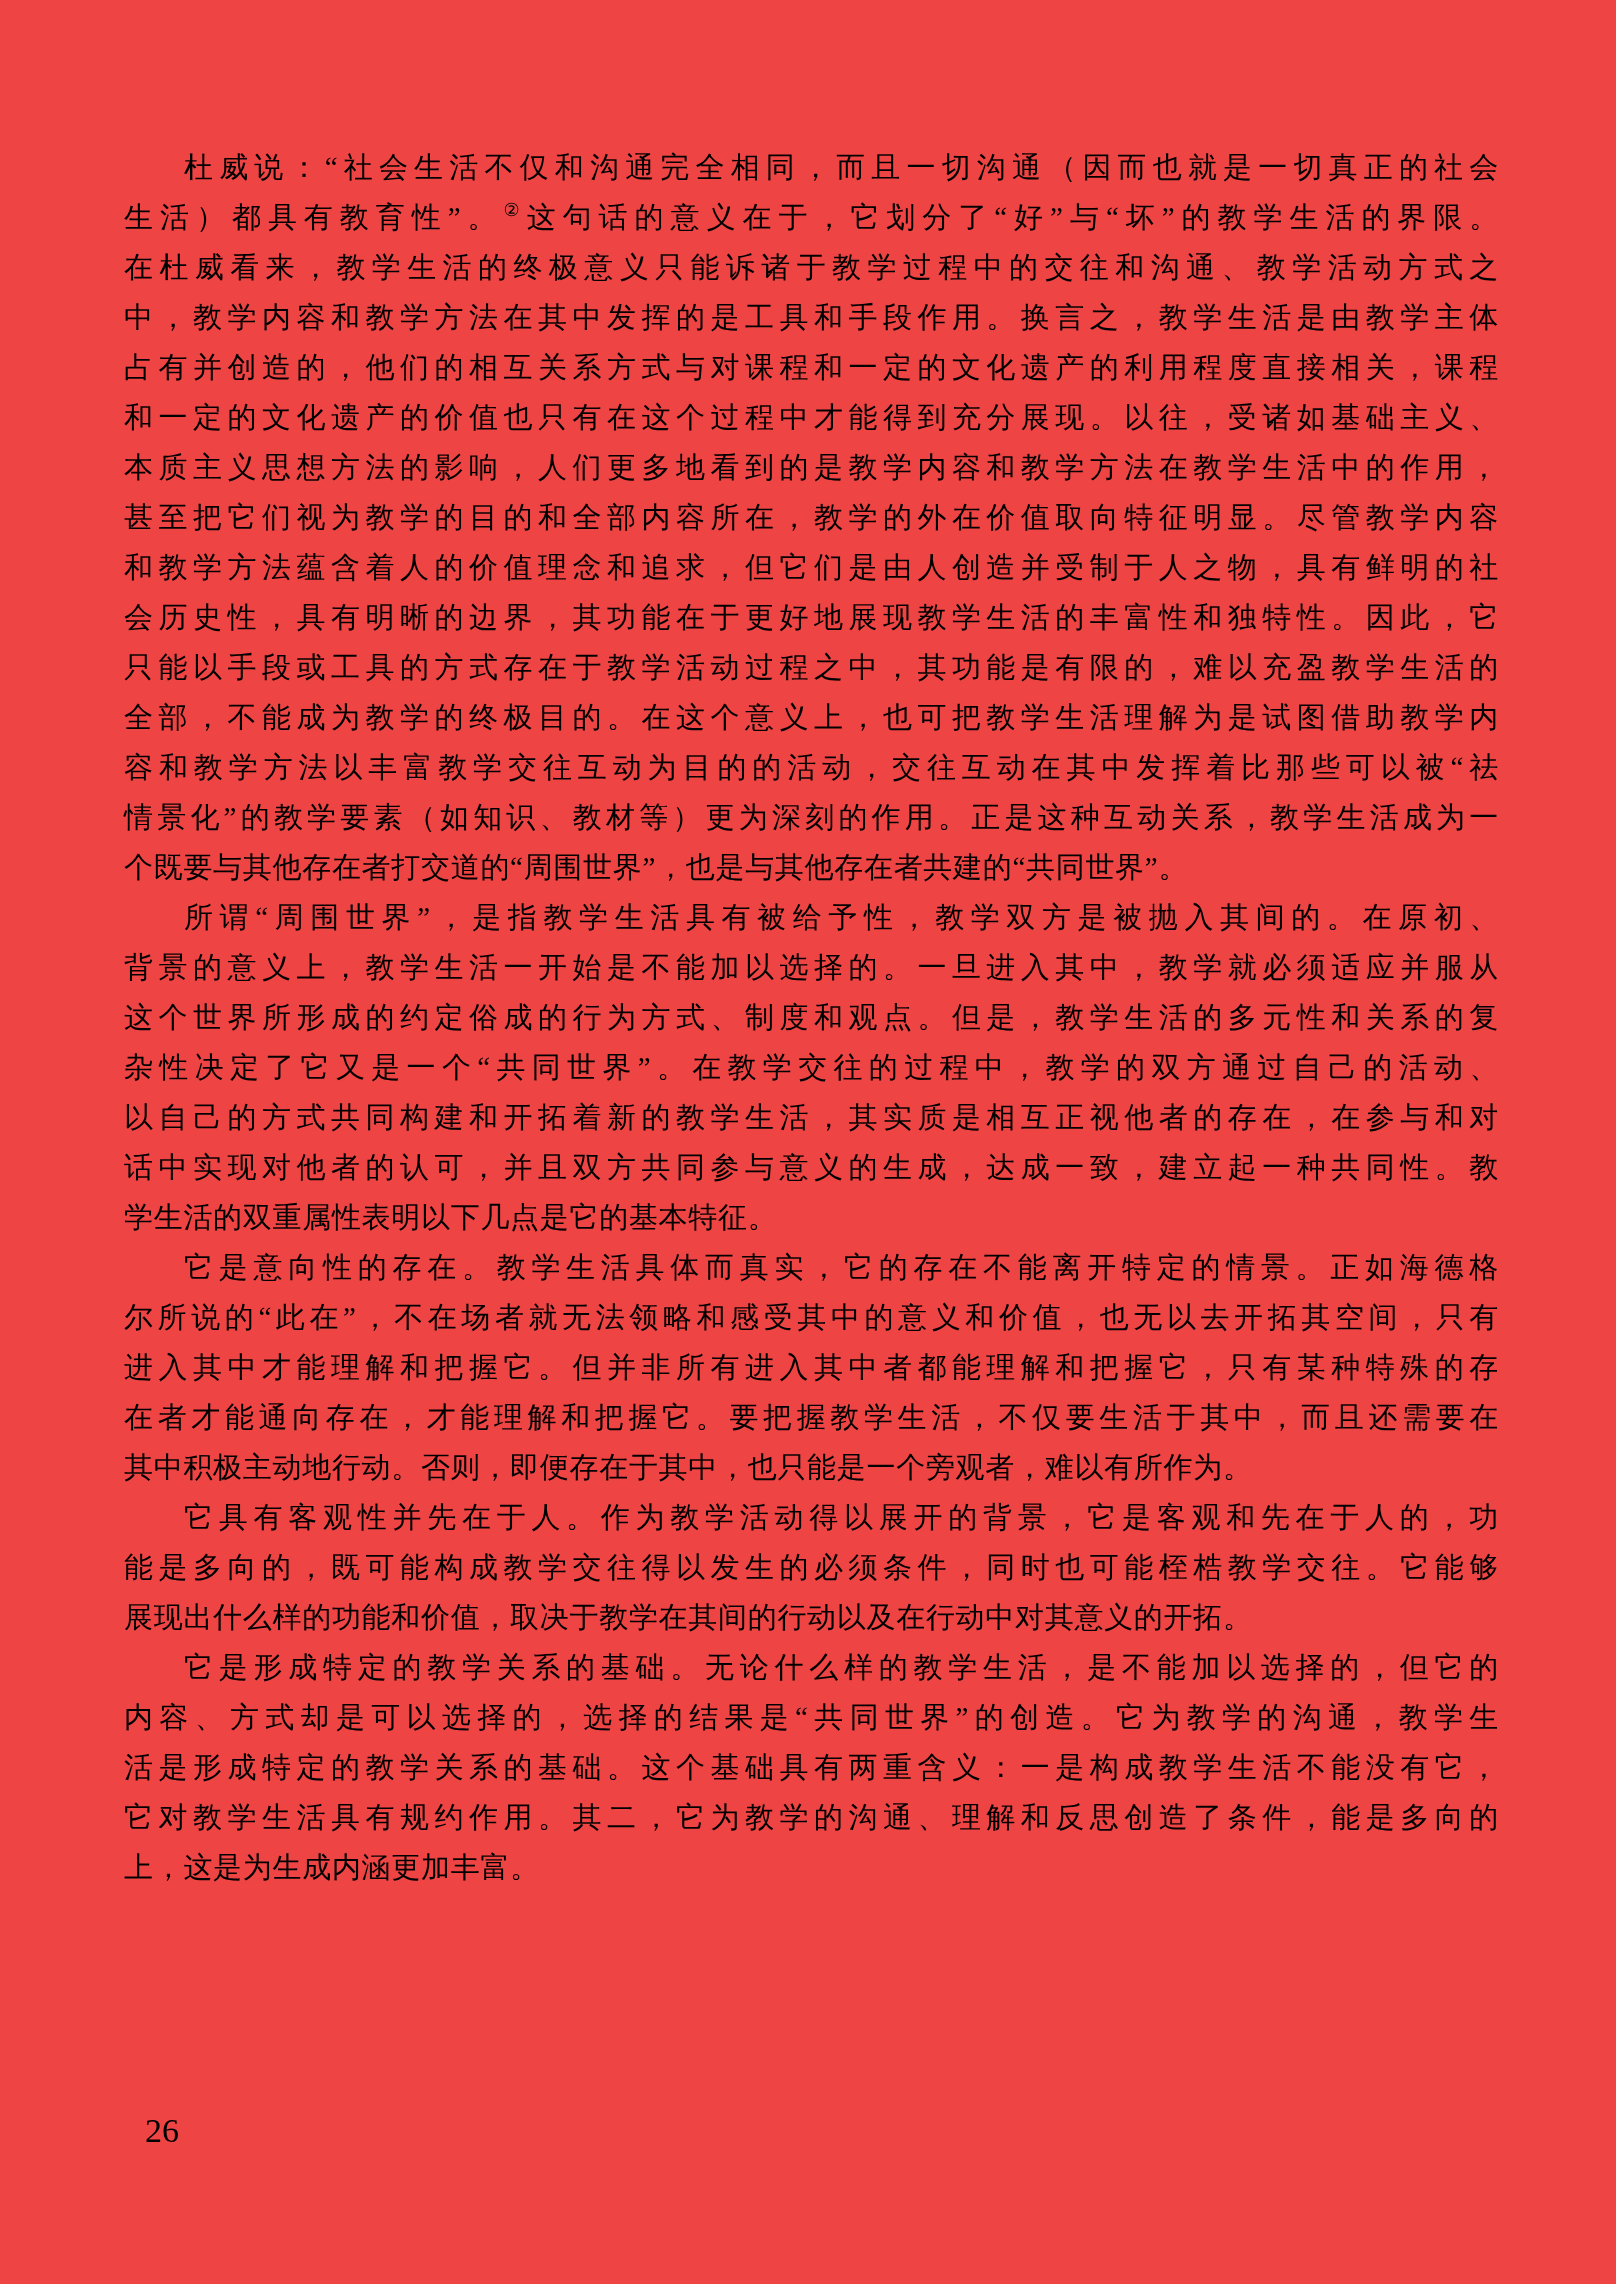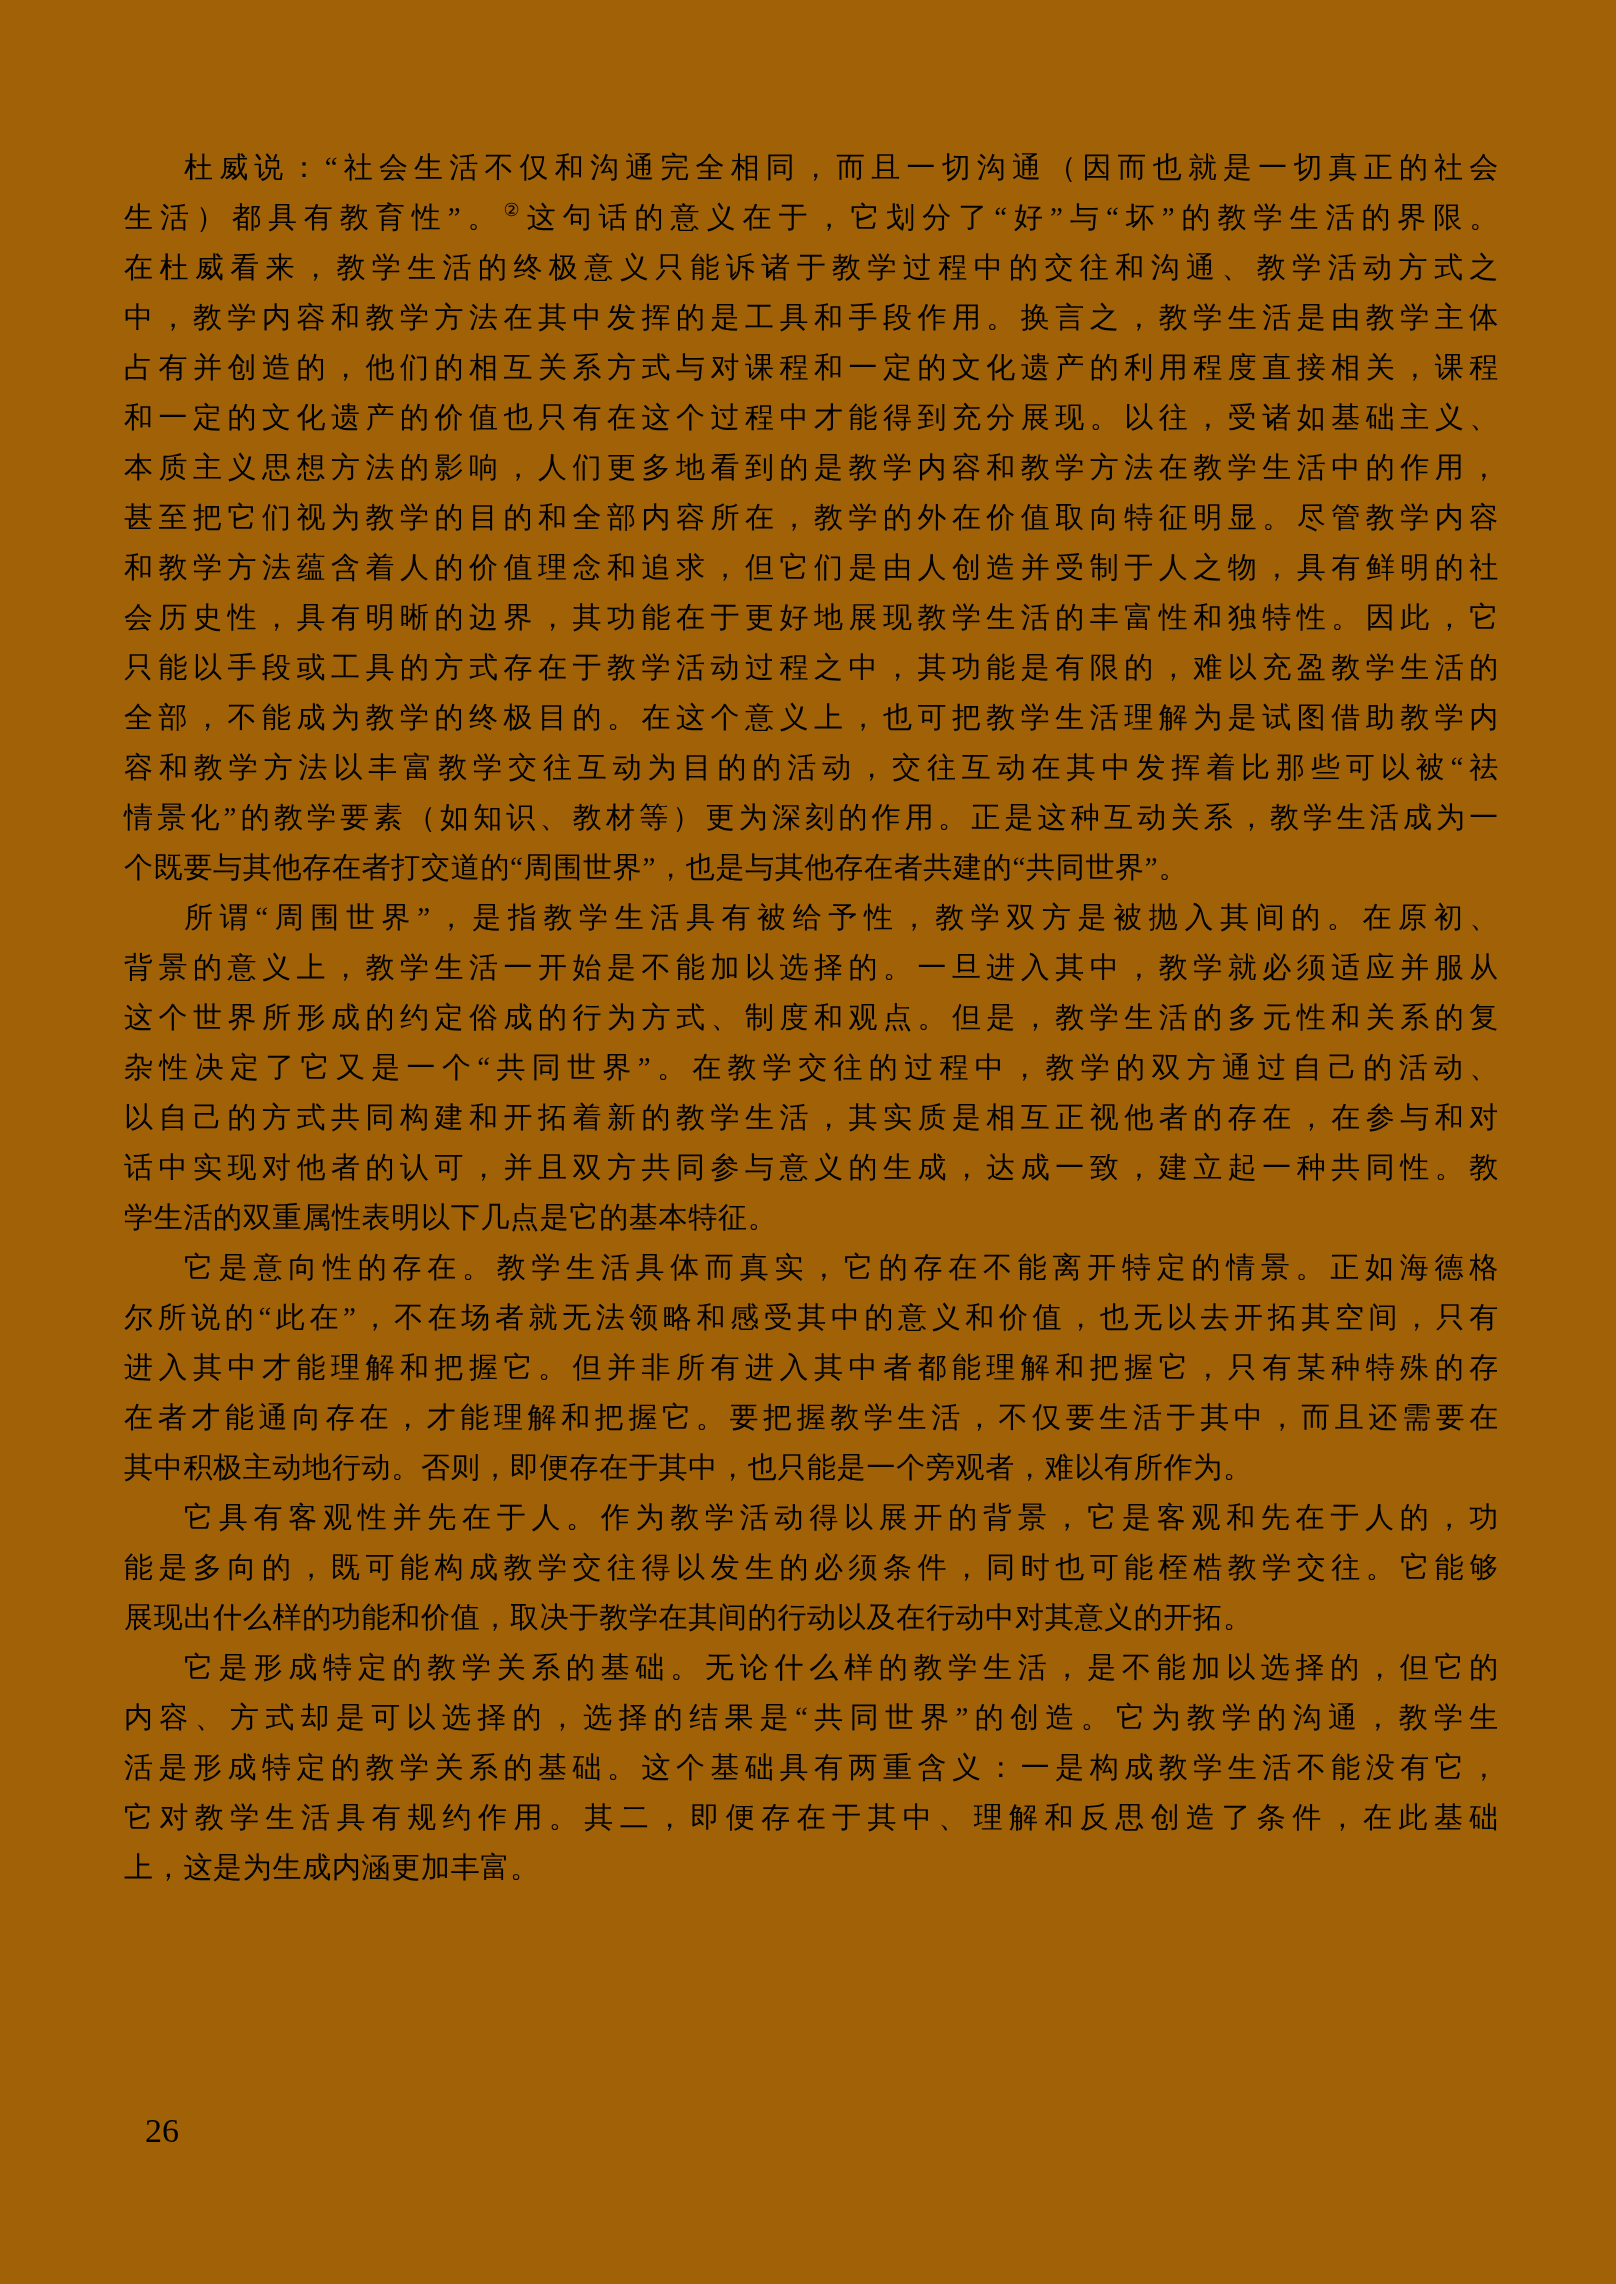--- a/index.html
+++ b/index.html
@@ -13,21 +13,21 @@
     position: relative;
     font-family: "Liberation Serif", "DejaVu Serif", serif;
     color: #000000;
   }
   .page {
     position: absolute;
     left: 0;
     top: 0;
     width: 1616px;
     height: 2284px;
-    background: #a16207;
+    background: #ef4444;
     overflow: hidden;
   }
   .text-body {
     position: absolute;
     left: 124px;
     top: 142px;
     width: 1375px;
   }
   .paragraph {
     margin: 0;
@@ -104,19 +104,19 @@
       </div>
       <div class="paragraph">
         <div class="line first">它具有客观性并先在于人。作为教学活动得以展开的背景，它是客观和先在于人的，功</div>
         <div class="line">能是多向的，既可能构成教学交往得以发生的必须条件，同时也可能桎梏教学交往。它能够</div>
         <div class="line last">展现出什么样的功能和价值，取决于教学在其间的行动以及在行动中对其意义的开拓。</div>
       </div>
       <div class="paragraph">
         <div class="line first">它是形成特定的教学关系的基础。无论什么样的教学生活，是不能加以选择的，但它的</div>
         <div class="line">内容、方式却是可以选择的，选择的结果是“共同世界”的创造。它为教学的沟通，教学生</div>
         <div class="line">活是形成特定的教学关系的基础。这个基础具有两重含义：一是构成教学生活不能没有它，</div>
-        <div class="line">它对教学生活具有规约作用。其二，即便存在于其中、理解和反思创造了条件，在此基础</div>
+        <div class="line">它对教学生活具有规约作用。其二，它为教学的沟通、理解和反思创造了条件，能是多向的</div>
         <div class="line last">上，这是为生成内涵更加丰富。</div>
       </div>
     </div>
   <div class="page-number">26</div>
 </div>
 
 
 </body></html>

